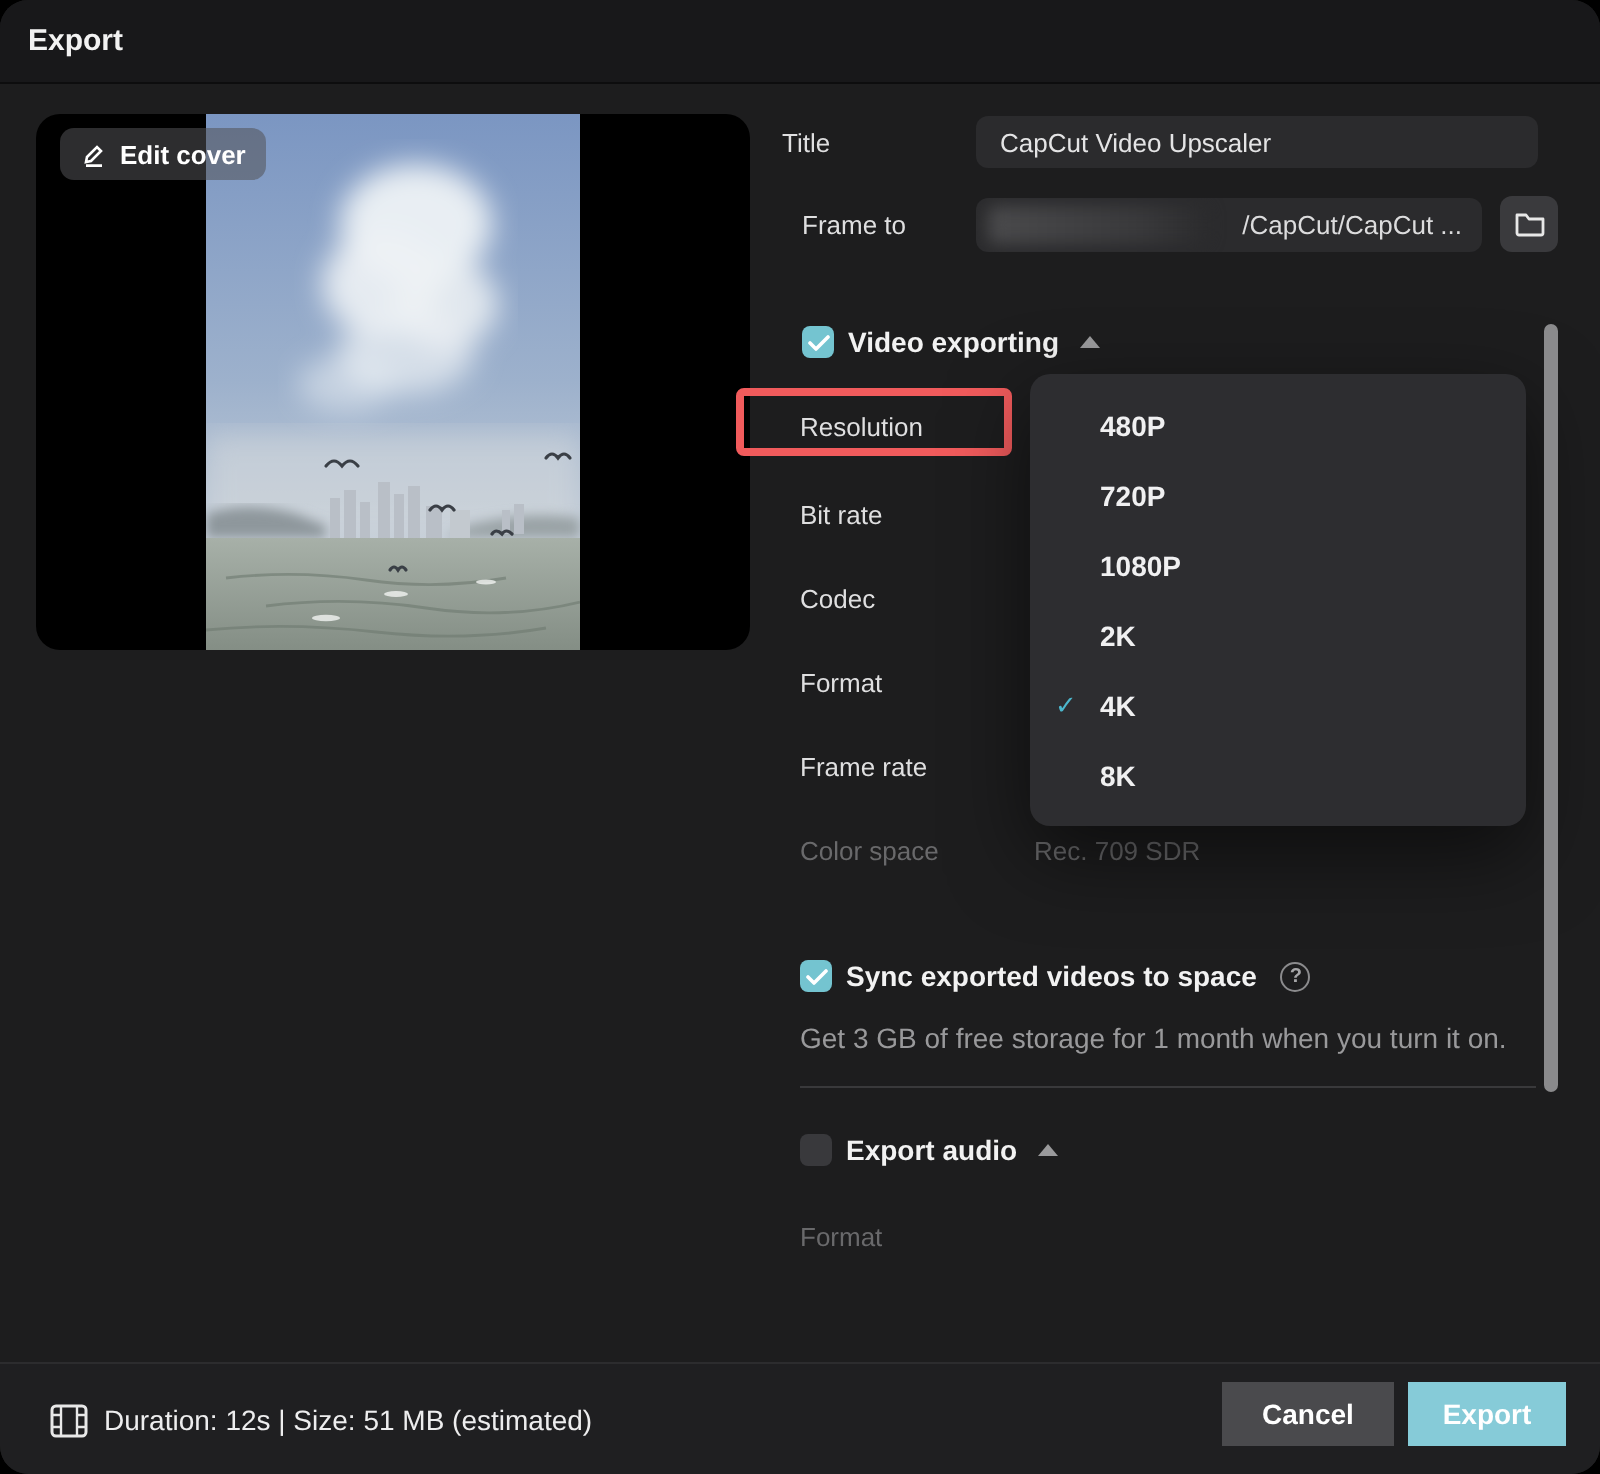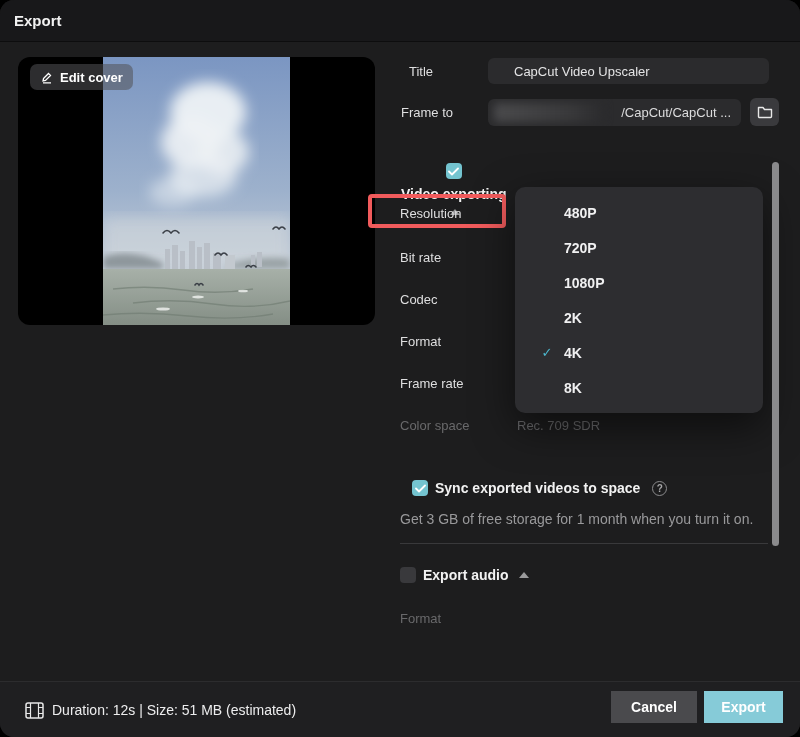--- a/index.html
+++ b/index.html
@@ -16,21 +16,21 @@
            border-radius:12px;overflow:hidden;}
   .photo{position:absolute;left:85px;top:0;width:187px;height:268px;}
   .editcover{position:absolute;left:12px;top:7px;height:26px;display:flex;align-items:center;
              gap:6px;padding:0 10px;background:rgba(82,82,86,.55);border-radius:7px;cursor:pointer;}
   .editcover span{color:#fff;font-size:13px;font-weight:700;}
   
   .lbl{position:absolute;color:#dfdfe0;font-size:13px;}
   .lbl.dim{color:#69696b;}
   .field{position:absolute;background:#2b2b2d;border-radius:6px;display:flex;align-items:center;
          color:#e4e4e5;font-size:13px;}
-  .title-input{left:488px;top:58px;width:281px;height:26px;padding:0 26px;}
+  .title-input{left:488px;top:58px;width:281px;height:26px;padding:0 12px;}
   .export-input{left:488px;top:99px;width:253px;height:27px;justify-content:flex-end;padding:0 10px;position:absolute;overflow:hidden;}
   .blurblob{position:absolute;left:6px;top:4px;width:110px;height:19px;border-radius:4px;
             background:linear-gradient(90deg,#4a4a4c,#39393b 70%,#2b2b2d);filter:blur(4px);}
   .export-path{position:relative;color:#dcdcdd;font-size:13px;}
   .folder-btn{position:absolute;left:750px;top:98px;width:29px;height:28px;background:#3a3a3d;
               border-radius:6px;display:flex;align-items:center;justify-content:center;cursor:pointer;}
   
   .cb{width:16px;height:16px;border-radius:4px;display:inline-flex;align-items:center;
       justify-content:center;flex:0 0 16px;}
   .cb.on{background:#74c4d0;}
@@ -43,21 +43,21 @@
   .help{width:15px;height:15px;border-radius:50%;border:1.5px solid #8b8b8d;color:#a7a7a9;
         font-size:10px;display:inline-flex;align-items:center;justify-content:center;margin-left:5px;font-weight:700;}
   .hint{position:absolute;color:#99999b;font-size:14px;}
   .divider{position:absolute;height:1px;background:#39393b;}
   
   .annot{position:absolute;left:368px;top:194px;width:138px;height:34px;border:4px solid #f15b5c;
          border-radius:4px;}
   
   .dropdown{position:absolute;left:515px;top:187px;width:248px;background:#2d2d30;border-radius:10px;
             padding:8px 0;box-shadow:0 14px 40px rgba(0,0,0,.55);}
-  .dd-item{height:35px;display:flex;align-items:center;padding-left:24px;cursor:pointer;}
+  .dd-item{height:35px;display:flex;align-items:center;padding-left:10px;cursor:pointer;}
   .dd-check{width:16px;display:inline-flex;justify-content:center;margin-right:9px;color:#4cb7cd;
             font-size:13px;font-weight:700;}
   .dd-label{color:#f0f0f1;font-size:14px;font-weight:700;}
   
   .scrollbar{position:absolute;left:772px;top:162px;width:7px;height:384px;background:#8a8a8c;
              border-radius:4px;cursor:pointer;}
   
   .select{position:absolute;left:517px;top:603px;width:248px;height:29px;background:#232325;
           border-radius:6px;display:flex;align-items:center;justify-content:space-between;
           padding:0 10px;color:#58585a;font-size:13px;}
@@ -148,37 +148,37 @@
       </div>
       <div class="editcover">
         <svg width="14" height="14" viewBox="0 0 14 14">
           <path d="M3.5 8.5 L8.5 3.5 L10.5 5.5 L5.5 10.5 L3 11 Z" fill="none" stroke="#fff" stroke-width="1.3"></path>
           <line x1="3" y1="12.8" x2="11" y2="12.8" stroke="#fff" stroke-width="1.3"></line>
         </svg>
         <span>Edit cover</span>
       </div>
     </div>
 
-    <span class="lbl" style="left:409px;top:64px;text-align:right;">Title</span>
+    <span class="lbl" style="left:391px;top:64px;text-align:right;">Title</span>
     <div class="field title-input">
       <span>CapCut Video Upscaler</span>
     </div>
 
     <span class="lbl" style="left:401px;top:105px;">Frame to</span>
     <div class="field export-input">
       <div class="blurblob"></div>
       <span class="export-path">/CapCut/CapCut ...</span>
     </div>
     <div class="folder-btn">
       <svg width="16" height="14" viewBox="0 0 16 14">
         <path d="M1.5 2.5 h4.5 l1.5 2 h7 v7 a1 1 0 0 1 -1 1 h-11 a1 1 0 0 1 -1 -1 Z" fill="none" stroke="#e8e8e8" stroke-width="1.4" stroke-linejoin="round"></path>
       </svg>
     </div>
 
-    <div class="cbrow" style="left:401px;top:163px;flex-direction:column;">
+    <div class="cbrow" style="left:401px;top:163px;">
       <span class="cb on">
         <svg width="11" height="9" viewBox="0 0 11 9">
           <path d="M1 4.5 L4 7.5 L10 1.5" fill="none" stroke="#fff" stroke-width="1.8" stroke-linecap="round" stroke-linejoin="round"></path>
         </svg>
       </span>
       <span class="txt">Video exporting</span>
       <span class="tri-up"></span>
     </div>
 
     <span class="lbl" style="left:400px;top:206px;">Resolution</span>
@@ -213,21 +213,21 @@
         <span class="dd-label">4K</span>
       </div>
       <div class="dd-item">
         <span class="dd-check"></span>
         <span class="dd-label">8K</span>
       </div>
     </div>
 
     <div class="scrollbar"></div>
 
-    <div class="cbrow" style="left:412px;top:480px;">
+    <div class="cbrow" style="left:400px;top:480px;">
       <span class="cb on">
         <svg width="11" height="9" viewBox="0 0 11 9">
           <path d="M1 4.5 L4 7.5 L10 1.5" fill="none" stroke="#fff" stroke-width="1.8" stroke-linecap="round" stroke-linejoin="round"></path>
         </svg>
       </span>
       <span class="txt">Sync exported videos to space</span>
       <span class="help">?</span>
     </div>
     <span class="hint" style="left:400px;top:511px;">Get 3 GB of free storage for 1 month when you turn it on.</span>
 

